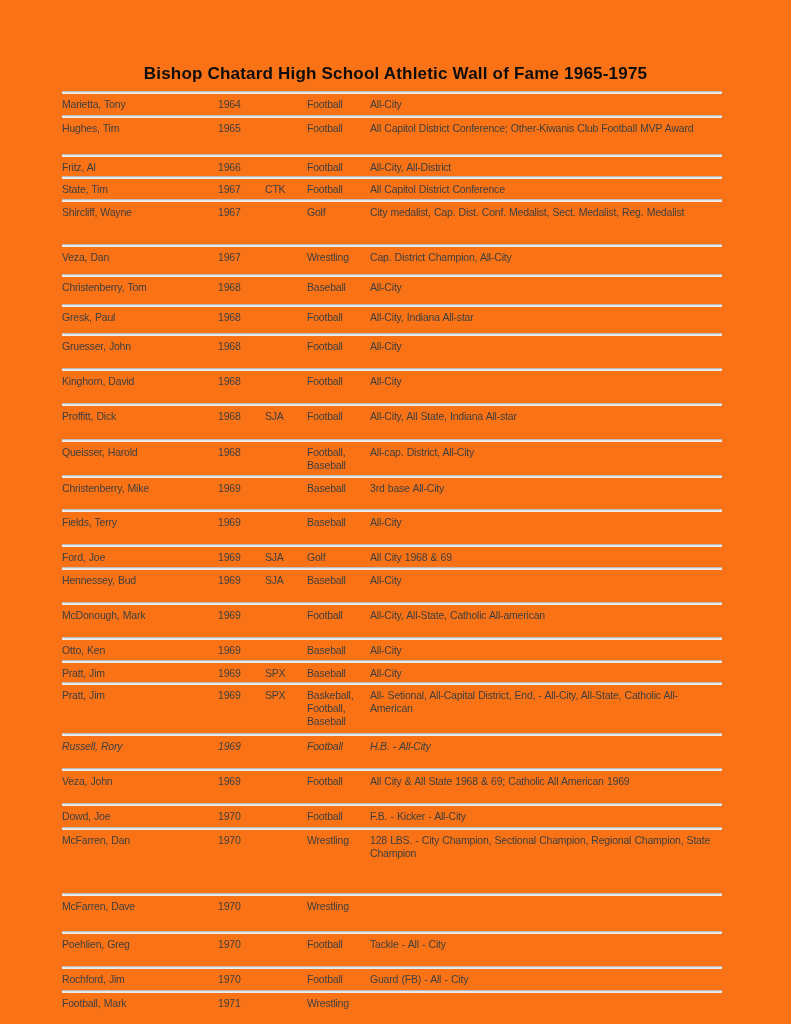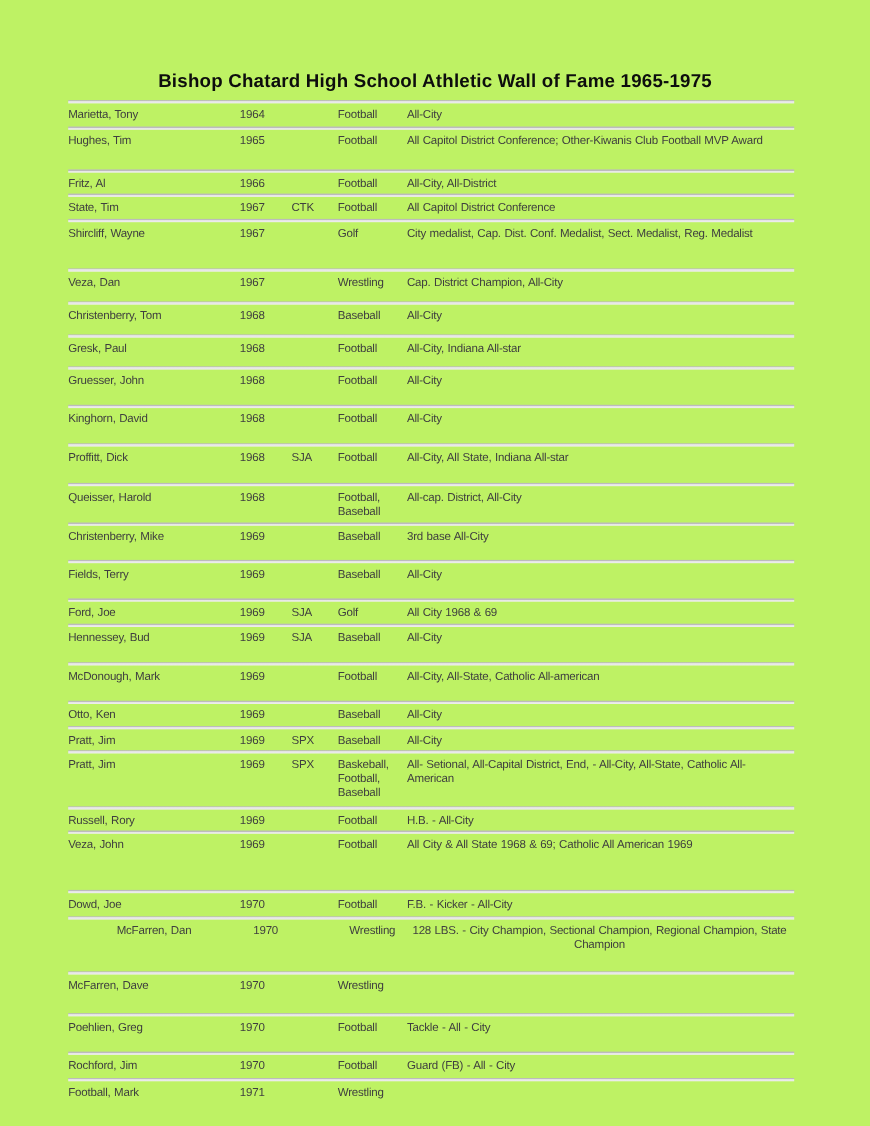--- a/index.html
+++ b/index.html
@@ -4,21 +4,21 @@
 <style>
   html, body {
     margin: 0;
     padding: 0;
     background: #ffffff;
   }
   .page {
     position: relative;
     width: 791px;
     height: 1024px;
-    background: #bef264;
+    background: #f97316;
     overflow: hidden;
     font-family: "Liberation Sans", sans-serif;
   }
   .doc-title {
     margin: 0;
     padding: 64px 0 7px 0;
     text-align: center;
     font-size: 17px;
     font-weight: bold;
     color: #0d0d0d;
@@ -251,51 +251,51 @@
       <div class="row" style="padding-bottom: 5px;">
     <div class="divider"></div>
     <div class="cells">
       <div class="cell name">Pratt, Jim</div>
       <div class="cell year">1969</div>
       <div class="cell school">SPX</div>
       <div class="cell sport">Baskeball, Football, Baseball</div>
       <div class="cell award">All- Setional, All-Capital District, End, - All-City, All-State, Catholic All-American</div>
     </div>
   </div>
-      <div class="row" style="padding-bottom: 2px;">
+      <div class="row" style="padding-bottom: 15px; font-style: italic;">
     <div class="divider"></div>
     <div class="cells">
       <div class="cell name">Russell, Rory</div>
       <div class="cell year">1969</div>
       <div class="cell school"></div>
       <div class="cell sport">Football</div>
       <div class="cell award">H.B. - All-City</div>
     </div>
   </div>
       <div class="row" style="padding-bottom: 15px;">
     <div class="divider"></div>
     <div class="cells">
       <div class="cell name">Veza, John</div>
       <div class="cell year">1969</div>
       <div class="cell school"></div>
       <div class="cell sport">Football</div>
       <div class="cell award">All City &amp; All State 1968 &amp; 69; Catholic All American 1969</div>
     </div>
   </div>
-      <div class="row" style="padding-bottom: 4px; margin-top: 19px;">
+      <div class="row" style="padding-bottom: 4px;">
     <div class="divider"></div>
     <div class="cells">
       <div class="cell name">Dowd, Joe</div>
       <div class="cell year">1970</div>
       <div class="cell school"></div>
       <div class="cell sport">Football</div>
       <div class="cell award">F.B. - Kicker - All-City</div>
     </div>
   </div>
-      <div class="row" style="padding-bottom: 17px; text-align: center;">
+      <div class="row" style="padding-bottom: 33px;">
     <div class="divider"></div>
     <div class="cells">
       <div class="cell name">McFarren, Dan</div>
       <div class="cell year">1970</div>
       <div class="cell school"></div>
       <div class="cell sport">Wrestling</div>
       <div class="cell award">128 LBS. - City Champion, Sectional Champion, Regional Champion, State Champion</div>
     </div>
   </div>
       <div class="row" style="padding-bottom: 18px;">

